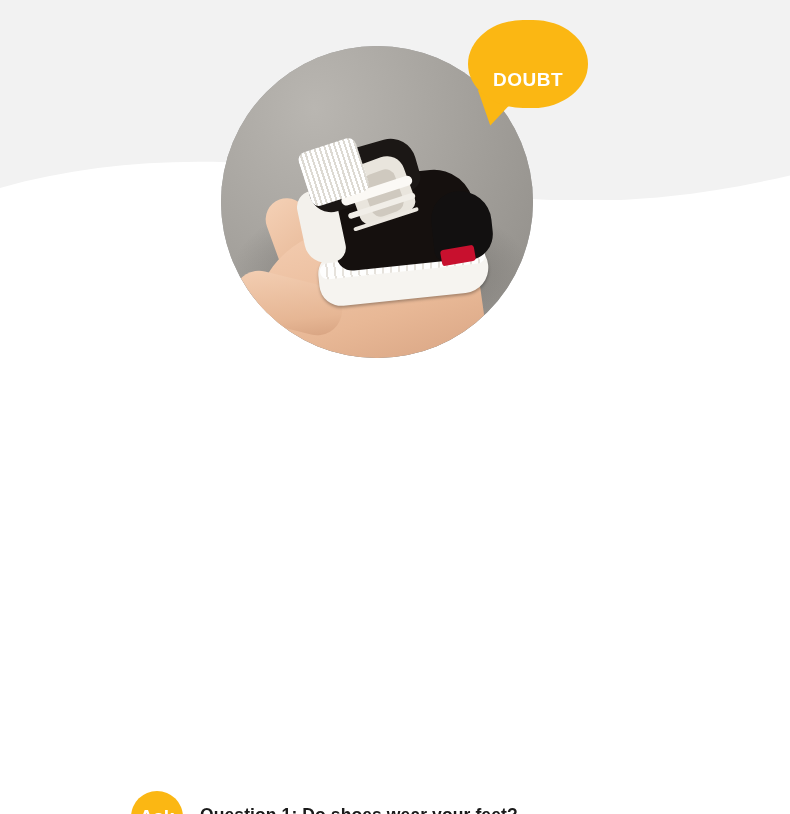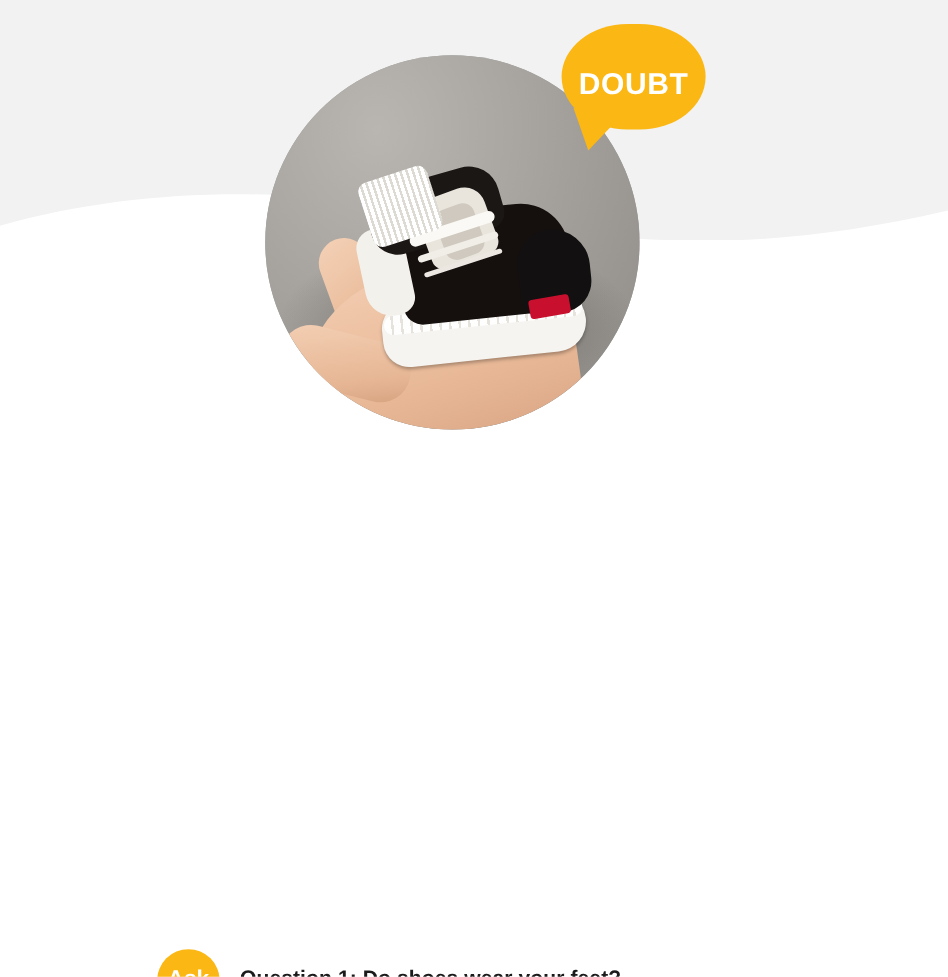--- a/index.html
+++ b/index.html
@@ -216,27 +216,27 @@
     left: 468px;
     top: 20px;
     width: 120px;
     height: 88px;
     background: #fbb713;
     border-radius: 60px / 48px;
     z-index: 5;
   }
   .bubble-text {
     position: absolute;
-    left: 0; top: 6px;
+    left: 0; top: 16px;
     width: 120px; height: 88px;
     display: flex;
     align-items: center;
     justify-content: center;
     color: #ffffff;
-    font-size: 25px;
+    font-size: 19px;
     font-weight: 600;
     letter-spacing: .5px;
   }
   .bubble-tail {
     position: absolute;
     left: 476px;
     top: 92px;
     width: 0; height: 0;
     border-left: 16px solid transparent;
     border-right: 26px solid transparent;

